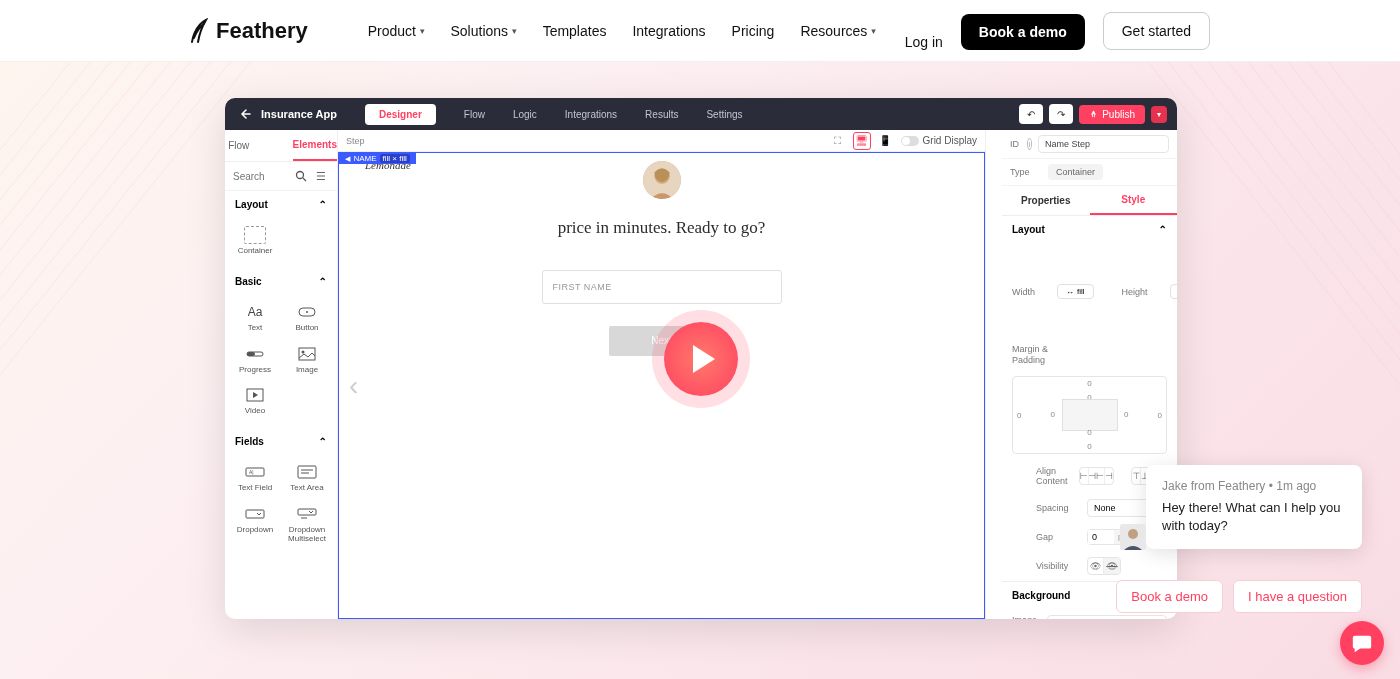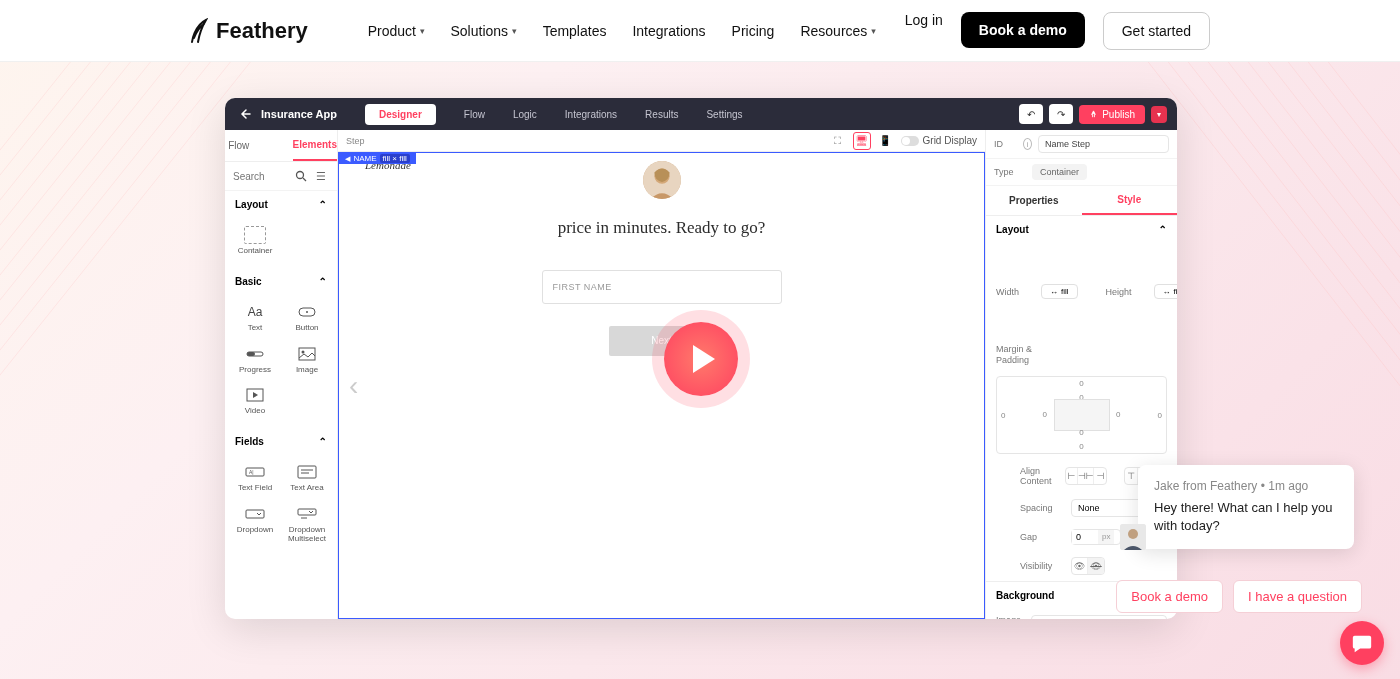--- a/index.html
+++ b/index.html
@@ -5,21 +5,21 @@
 * { margin: 0; padding: 0; box-sizing: border-box; }
 body { font-family: -apple-system, BlinkMacSystemFont, 'Segoe UI', sans-serif; background: linear-gradient(135deg, #fef5ee 0%, #fdf0f2 30%, #fbe8ec 60%, #f9dce4 100%); width: 1400px; height: 679px; overflow: hidden; position: relative; }
 .page-bg-lines { position: absolute; top: 0; left: -100px; width: 400px; height: 500px; opacity: 0.3; z-index: 0; }
 .page-bg-lines-right { position: absolute; top: 0; right: -50px; width: 350px; height: 450px; opacity: 0.35; z-index: 0; }
 .site-header { position: relative; z-index: 2; height: 62px; background: #fff; display: flex; align-items: center; padding: 8px 190px; border-bottom: 1px solid #f0f0f0; }
 .logo { display: flex; align-items: center; gap: 8px; font-size: 22px; font-weight: 600; color: #111; }
 .logo-icon { width: 18px; height: 26px; }
 .nav { display: flex; gap: 26px; margin-left: 60px; }
 .nav-item { color: #111; font-size: 14px; cursor: pointer; display: flex; align-items: center; gap: 4px; }
 .chev { font-size: 9px; color: #555; }
-.header-actions { margin-left: auto; display: flex; align-items: flex-start; gap: 18px; }
+.header-actions { margin-left: auto; display: flex; align-items: flex-end; gap: 18px; }
 .login { color: #111; font-size: 14px; cursor: pointer; }
 .btn-demo { background: #000; color: #fff; padding: 10px 18px; border-radius: 8px; font-size: 14px; font-weight: 600; cursor: pointer; border: none; }
 .btn-start { background: #fff; color: #111; padding: 10px 18px; border-radius: 8px; font-size: 14px; border: 1px solid #ccc; cursor: pointer; }
 .app-frame { position: absolute; left: 225px; top: 98px; width: 952px; height: 521px; background: #fff; border-radius: 10px; box-shadow: 0 10px 40px rgba(0,0,0,0.12); overflow: hidden; z-index: 3; }
 .app-topbar { height: 32px; background: #2b2c3a; display: flex; align-items: center; padding: 0 10px; color: #fff; }
 .back-btn { width: 20px; display: flex; justify-content: center; cursor: pointer; }
 .app-title { font-size: 11px; font-weight: 600; margin-left: 6px; }
 .top-tabs { display: flex; align-items: center; margin-left: 28px; gap: 28px; font-size: 10px; }
 .top-tab { color: #c5c5d0; cursor: pointer; }
 .top-tab.active { background: #fff; color: #ff4060; padding: 5px 14px; border-radius: 4px; font-weight: 600; }
@@ -57,21 +57,21 @@
 .canvas-content { display: flex; flex-direction: column; align-items: center; padding-top: 8px; }
 .avatar { width: 38px; height: 38px; border-radius: 50%; background: #d8b896; overflow: hidden; display: flex; align-items: center; justify-content: center; }
 .avatar svg { width: 100%; height: 100%; }
 .canvas-heading { font-family: Georgia, serif; font-size: 17px; color: #2c2c2c; text-align: center; margin-top: 18px; line-height: 1.35; }
 .canvas-input { margin-top: 30px; width: 240px; height: 34px; border: 1px solid #e0e0e0; border-radius: 3px; padding: 0 10px; font-size: 9px; color: #999; display: flex; align-items: center; letter-spacing: 0.5px; }
 .canvas-next { margin-top: 22px; width: 105px; height: 30px; background: #d8d8d8; color: #fff; font-size: 10px; display: flex; align-items: center; justify-content: center; border-radius: 2px; }
 .nav-chevron { position: absolute; top: 50%; transform: translateY(-50%); font-size: 28px; color: #ccc; cursor: pointer; }
 .nav-chevron.left { left: 10px; }
 .play-circle { position: absolute; left: 50%; top: 50%; transform: translate(-50%,-50%); width: 74px; height: 74px; border-radius: 50%; background: radial-gradient(circle, #ff7a6b 0%, #ff4060 100%); box-shadow: 0 0 0 12px rgba(255,80,100,0.18); display: flex; align-items: center; justify-content: center; cursor: pointer; z-index: 5; }
 .play-triangle { width: 0; height: 0; border-left: 22px solid #fff; border-top: 14px solid transparent; border-bottom: 14px solid transparent; margin-left: 5px; }
-.right-panel { width: 192px; border-left: 1px solid #eee; overflow: hidden; font-size: 10px; }
+.right-panel { width: 192px; border-left: 1px solid #eee; overflow: hidden; font-size: 10px; padding-left: 16px; }
 .rp-row { display: flex; align-items: center; padding: 5px 8px; gap: 6px; border-bottom: 1px solid #f3f3f3; }
 .rp-label { color: #777; font-size: 9px; width: 32px; }
 .rp-input { flex: 1; border: 1px solid #e5e5e5; border-radius: 4px; padding: 3px 6px; font-size: 9px; color: #444; }
 .rp-chip { background: #f3f3f3; border-radius: 4px; padding: 3px 8px; font-size: 9px; color: #666; }
 .info-icon { width: 12px; height: 12px; border: 1px solid #bbb; border-radius: 50%; display: flex; align-items: center; justify-content: center; font-size: 7px; color: #999; }
 .rp-tabs { display: flex; height: 30px; border-bottom: 1px solid #eee; }
 .rp-tab { flex: 1; display: flex; align-items: center; justify-content: center; font-size: 10px; cursor: pointer; color: #333; font-weight: 600; }
 .rp-tab.style { color: #ff4060; border-bottom: 2px solid #ff4060; }
 .sect-head { padding: 8px 10px; font-size: 10px; font-weight: 600; display: flex; justify-content: space-between; align-items: center; cursor: pointer; }
 .dim-row { display: flex; align-items: center; padding: 4px 10px; gap: 22px; margin-top: 37px; }
@@ -89,21 +89,21 @@
 .gap-input { border: 1px solid #e5e5e5; border-radius: 4px; width: 50px; display: flex; }
 .gap-input input { width: 26px; border: none; padding: 2px 4px; font-size: 9px; outline: none; }
 .gap-input span { background: #f5f5f5; padding: 2px 4px; font-size: 8px; color: #999; }
 .vis-btns { display: flex; border: 1px solid #e5e5e5; border-radius: 4px; overflow: hidden; }
 .bg-section { padding: 8px 10px; font-size: 10px; font-weight: 600; border-top: 1px solid #eee; }
 .img-select { margin: 6px 10px; display: flex; gap: 10px; }
 .img-select-label { font-size: 9px; color: #777; }
 .img-placeholder { flex: 1; border: 1px solid #e5e5e5; border-radius: 4px; height: 70px; display: flex; flex-direction: column; align-items: center; justify-content: center; gap: 4px; cursor: pointer; color: #999; font-size: 9px; }
 .img-ph-icon { width: 28px; height: 22px; border: 1.5px solid #ccc; border-radius: 3px; position: relative; }
 .img-ph-icon::after { content: '◉'; position: absolute; top: 1px; left: 3px; font-size: 7px; color: #ccc; }
-.chat-bubble { position: absolute; right: 46px; top: 465px; width: 216px; background: #fff; border-radius: 8px; box-shadow: 0 4px 20px rgba(0,0,0,0.12); padding: 14px 16px; z-index: 10; }
+.chat-bubble { position: absolute; right: 38px; top: 465px; width: 216px; background: #fff; border-radius: 8px; box-shadow: 0 4px 20px rgba(0,0,0,0.12); padding: 14px 16px; z-index: 10; }
 .chat-from { font-size: 12px; color: #888; margin-bottom: 6px; }
 .chat-msg { font-size: 13px; color: #222; line-height: 1.4; }
 .chat-avatar { position: absolute; right: 254px; top: 524px; width: 26px; height: 26px; border-radius: 3px; background: #e8e8e8; overflow: hidden; z-index: 11; }
 .quick-replies { position: absolute; right: 38px; top: 580px; display: flex; gap: 10px; z-index: 10; }
 .qr { background: #fff; border: 1px solid #f5cfd6; color: #ff4060; font-size: 13px; padding: 8px 14px; border-radius: 6px; cursor: pointer; }
 .chat-fab { position: absolute; right: 16px; bottom: 14px; width: 44px; height: 44px; border-radius: 50%; background: #ff4060; display: flex; align-items: center; justify-content: center; cursor: pointer; z-index: 10; box-shadow: 0 4px 12px rgba(255,64,96,0.4); }
 .chat-fab svg { width: 22px; height: 22px; fill: #fff; }
 svg.bglines line { stroke: #ffc4c4; stroke-width: 1; }
 </style>
 </head>

